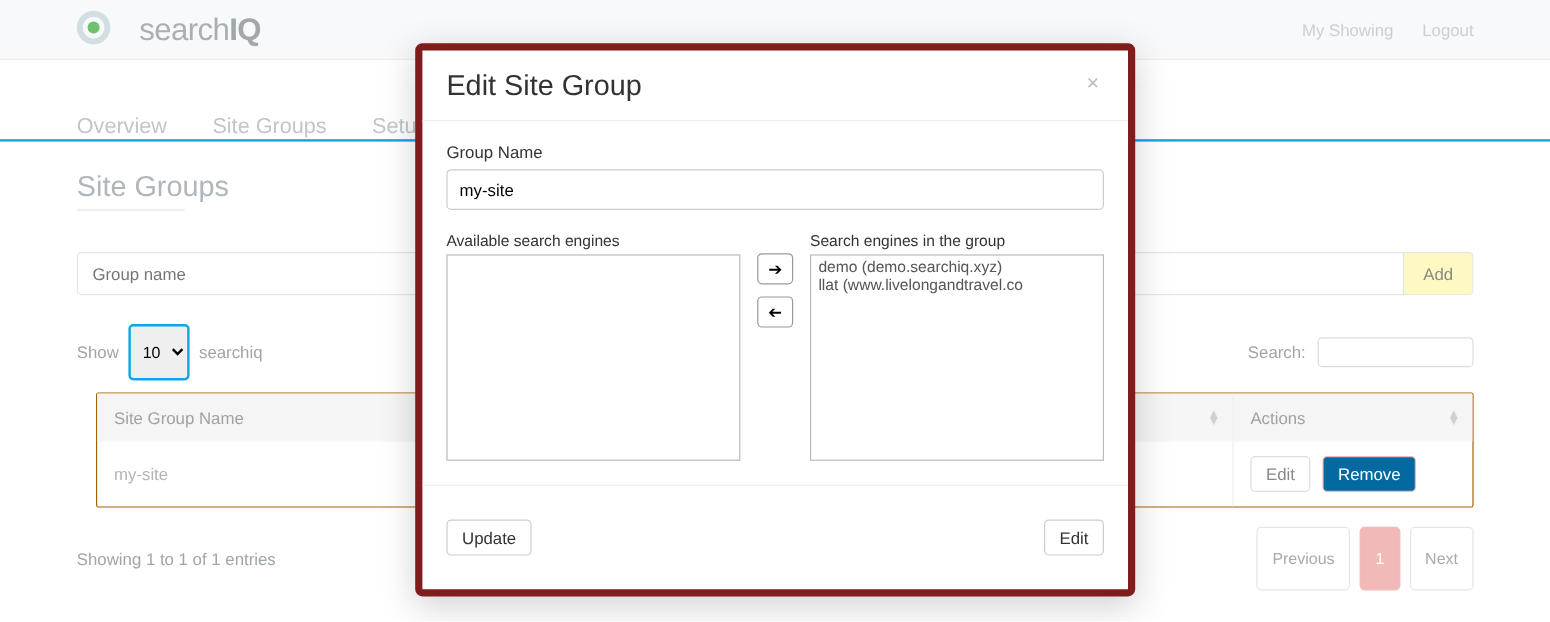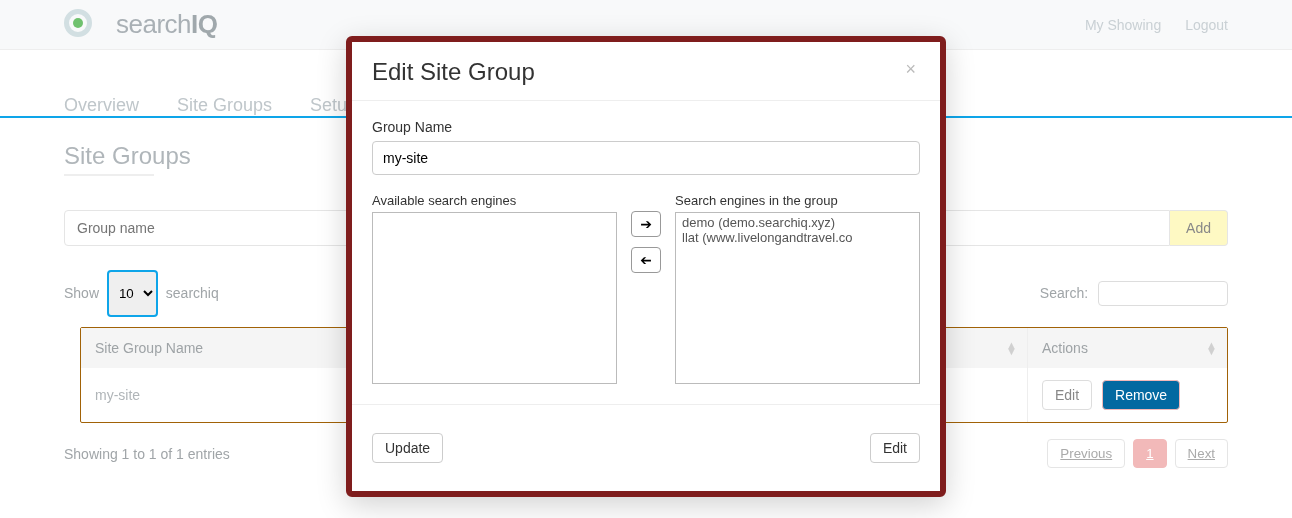--- a/index.html
+++ b/index.html
@@ -63,21 +63,21 @@
   table.grid { width:calc(100% - 16px); margin-left:16px; border-collapse:separate; border-spacing:0; border:1px solid #a16207; border-radius:2px;}
   table.grid th { background:#f5f5f5; color:#9ea3a6; font-weight:400; text-align:left; padding:12px 14px; position:relative;}
   table.grid th .sort { position:absolute; right:10px; top:50%; transform:translateY(-50%); color:#d0d0d0; font-size:11px; line-height:6px;}
   table.grid td { padding:12px 14px; color:#b0b5b8;}
   table.grid th.actions, table.grid td.actions { border-left:1px solid #eee; width:200px;}
   .btn { display:inline-block; border:1px solid #ddd; background:#fff; border-radius:4px; padding:6px 12px; font-size:14px; color:#888;}
   .btn-remove { background:#0369a1; color:#fff; border-color:#f2b9b9; margin-left:6px;}
 
   .table-footer { display:flex; justify-content:space-between; align-items:center; margin-top:16px; margin-left:0; color:#a0a5a8; font-size:14px;gap:28px;}
   .pager { display:flex; gap:8px; }
-  .pager .pg { border:1px solid #e5e5e5; background:#fff; border-radius:4px; padding:6px 12px; color:#aaa;text-decoration:underline;}
+  .pager .pg { border:1px solid #e5e5e5; background:#fff; border-radius:4px; padding:18px 12px; color:#aaa;}
   .pager .pg.active { background:#f2b9b9; color:#fff; border-color:#f2b9b9;}
 
   
 
   .modal {
     position:absolute; top:36px; left:50%; transform:translateX(-50%);
     width:600px; background:#fff; border:6px solid #7f1d1d; border-radius:6px;
     box-shadow: 0 8px 30px rgba(0,0,0,0.18);
     z-index:10;
   }

